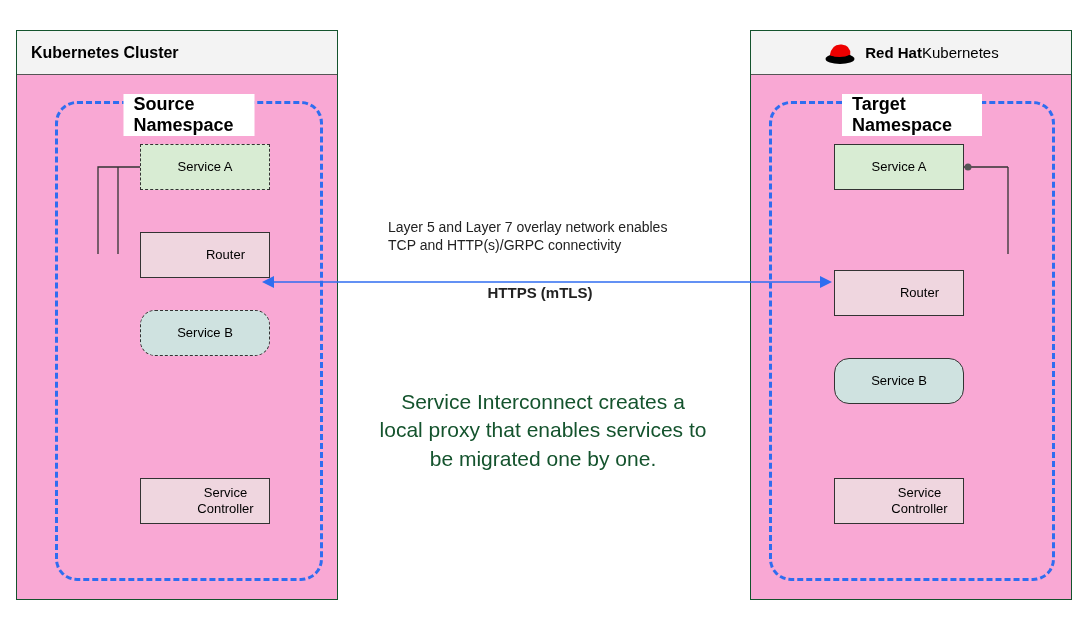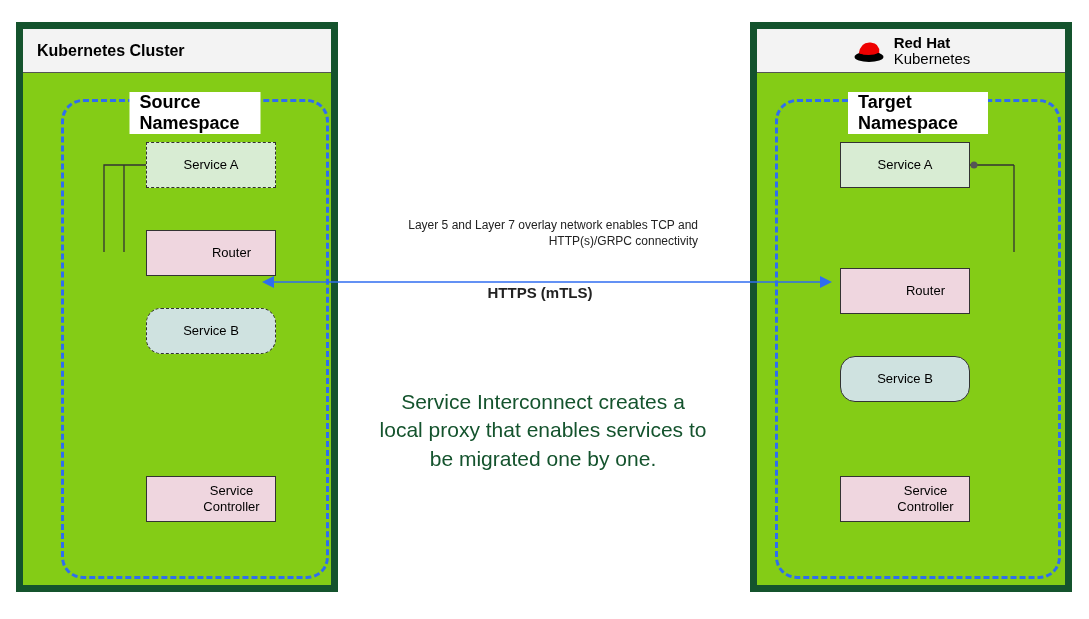--- a/index.html
+++ b/index.html
@@ -10,22 +10,23 @@
     height: 619px;
     position: relative;
     overflow: hidden;
   }
   .stage {
     position: absolute;
     inset: 0;
   }
   .cluster-panel {
     position: absolute;
-    border: 7px solid #14532d;
-    background: #84cc16;
+    border: 1px solid #14532d;
+    background: #f9a8d4;
+    margin-top: 8px;
   }
   .cluster-header {
     height: 44px;
     border-bottom: 1px solid #555;
     background: #f3f3f3;
     display: flex;
     align-items: center;
     padding: 0 14px;
     font-weight: 700;
     font-size: 16px;
@@ -39,21 +40,21 @@
     width:100%;
     justify-content:center;
   }
   .rh-hat {
     width: 34px;
     height: 26px;
     position: relative;
   }
   .rh-text {
     display: flex;
-    flex-direction: column;
+    flex-direction: row;
     line-height: 1.05;
   }
   .rh-text .rh1 { font-weight: 800; font-size: 15px; }
   .rh-text .rh2 { font-weight: 400; font-size: 15px; }
   .namespace {
     position: absolute;
     border: 3px dashed #2f6df0;
     border-radius: 22px;
   }
   .ns-label {
@@ -79,22 +80,22 @@
     line-height: 1.2;
     padding: 4px;
   }
   .svc-box.dashed { border: 1.5px dashed #333; }
   .c-green { background: #d8ecd3; }
   .c-pink  { background: #efd6df; padding-left: 45px; }
   .c-teal  { background: #cfe2e0; border-radius: 15px; }
   .c-blue  { background: #d4e3f5; }
   .overlay-text {
     position: absolute;
-    text-align: right;
-    font-size: 12px;
+    text-align: left;
+    font-size: 14px;
     line-height: 1.3;
     color: #222;
   }
   .overlay-conn-label {
     position: absolute;
     font-size: 15px;
     font-weight: 700;
     color: #222;
     text-align: center;
   }

